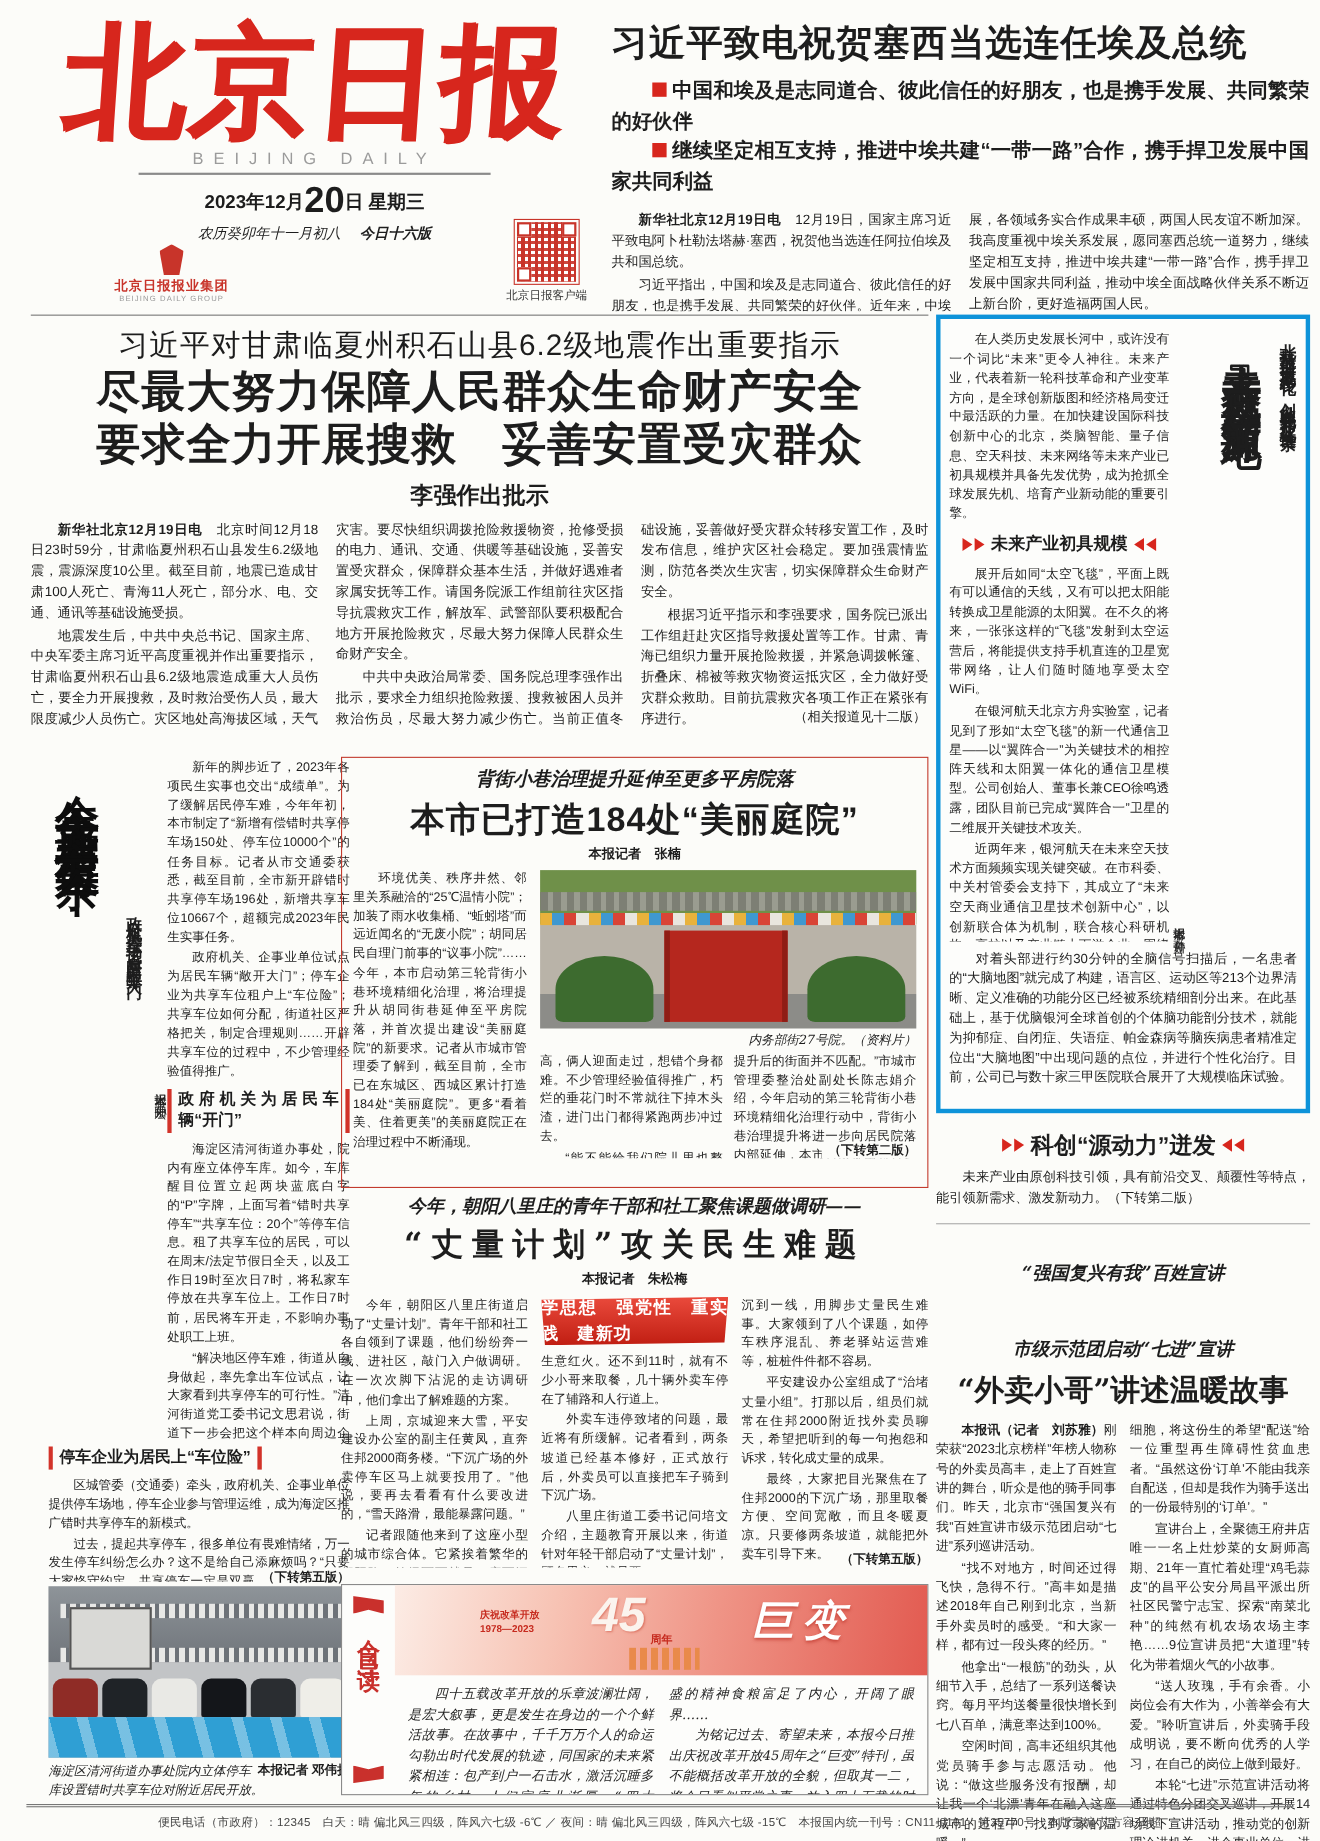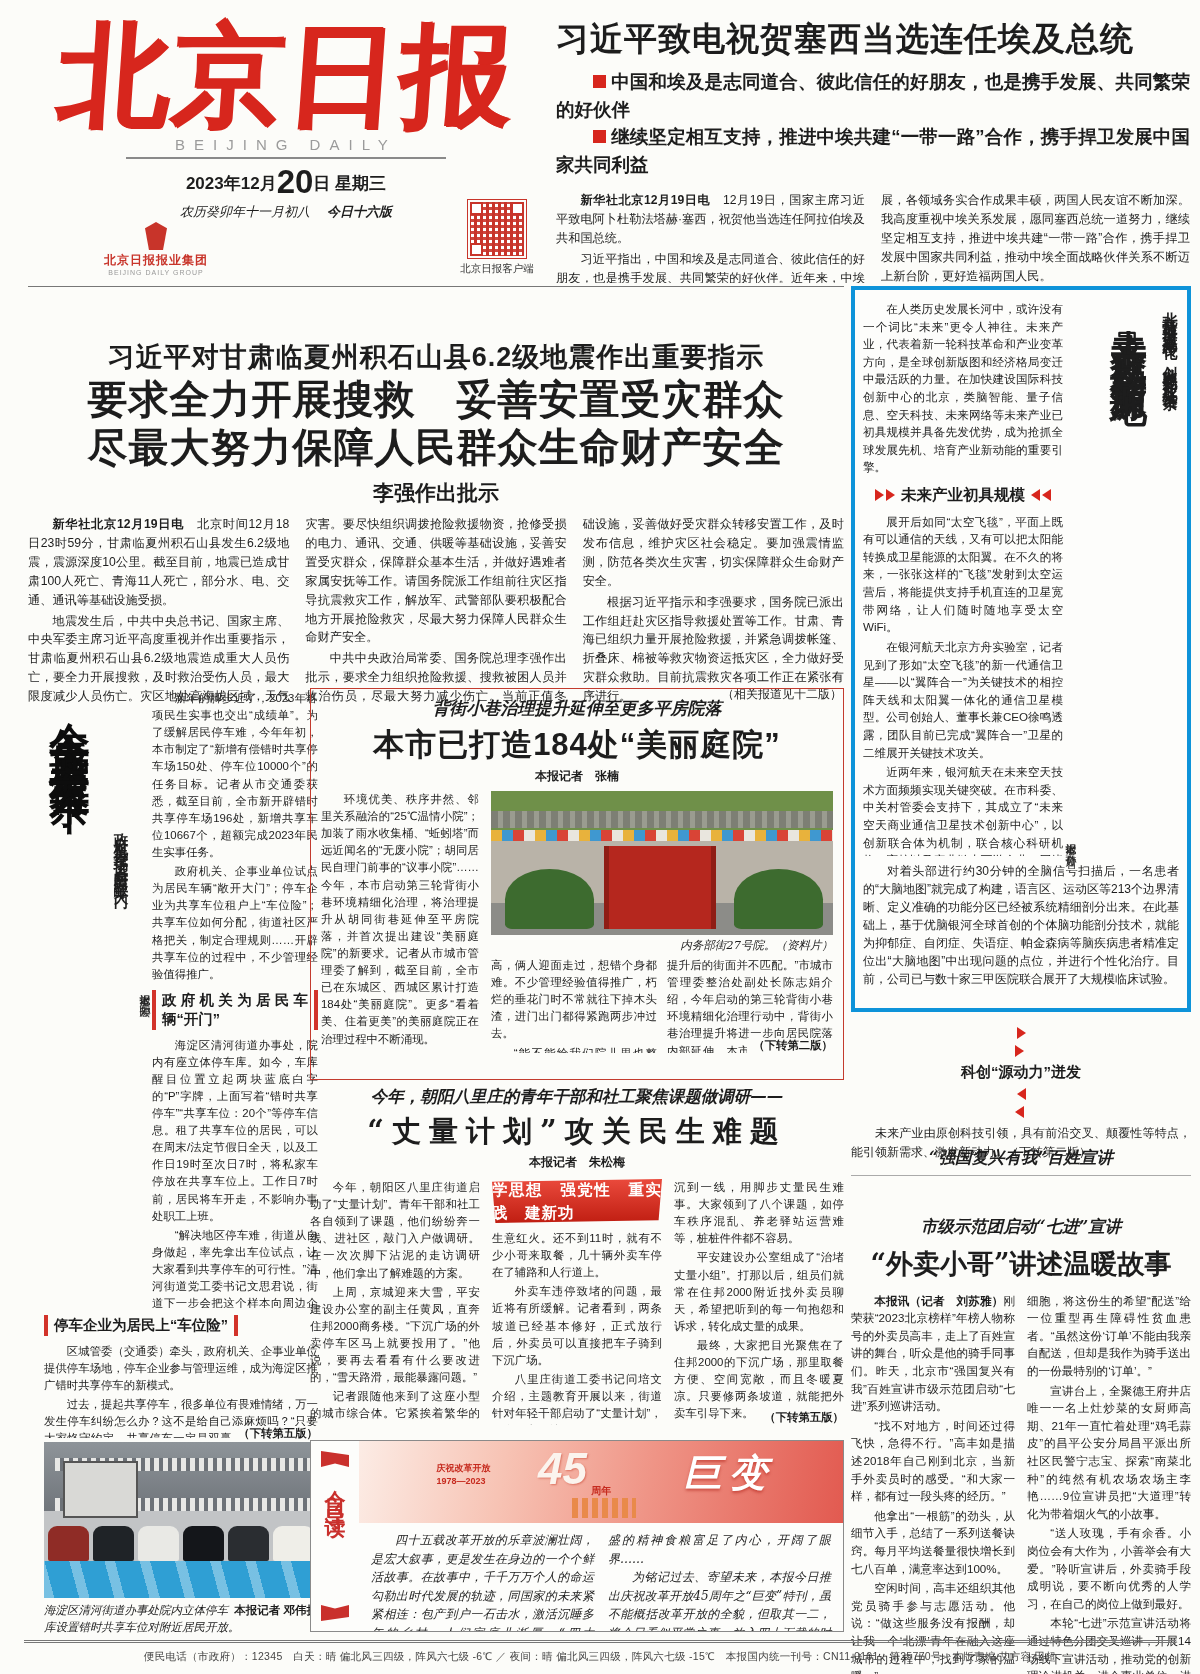--- a/index.html
+++ b/index.html
@@ -39,21 +39,21 @@
   .ts-bullets{margin-top:10px;}
   .ts-bullet{font-size:18.5px;font-weight:800;line-height:1.5;text-indent:2em;}
   .sq{display:inline-block;width:13px;height:13px;background:#d7261d;margin-right:5px;}
   .ts-body{display:flex;gap:16px;margin-top:12px;height:92px;}
   .ts-col{flex:1;font-size:12.2px;line-height:1.55;}
 
   .rule-top{position:absolute;left:28px;top:286px;width:816px;border-top:1px solid #777;}
 
   
   .quake{position:absolute;left:28px;top:296px;width:816px;height:368px;}
-  .qk-kicker{text-align:center;font-size:27px;font-weight:700;letter-spacing:1px;margin-top:43px;}
+  .qk-kicker{text-align:center;font-size:27px;font-weight:400;letter-spacing:1px;}
   .qk-h{text-align:center;font-size:40px;font-weight:900;letter-spacing:1px;line-height:1.2;}
   .qk-sub{text-align:center;font-size:21px;font-weight:800;margin:8px 0 8px;}
   .qk-body{position:relative;display:flex;gap:16px;height:188px;}
   .qk-col{flex:1;font-size:12.2px;line-height:1.55;}
   .qk-note{position:absolute;right:2px;bottom:0;background:#fcfcf9;font-size:12px;padding-left:8px;}
 
   
   .future-box{position:absolute;left:851px;top:286px;width:340px;height:726px;box-sizing:border-box;
     border:4px solid #0e93d9;background:#fdfdfb;padding:10px 8px 8px;}
   .fb-top{display:flex;height:556px;}
@@ -211,22 +211,22 @@
       <div class="ts-col just">
         <p style="margin:0;">展，各领域务实合作成果丰硕，两国人民友谊不断加深。我高度重视中埃关系发展，愿同塞西总统一道努力，继续坚定相互支持，推进中埃共建“一带一路”合作，携手捍卫发展中国家共同利益，推动中埃全面战略伙伴关系不断迈上新台阶，更好造福两国人民。</p>
       </div>
     </div>
   </div>
 
   <div class="rule-top"></div>
 
   <div class="quake">
     <div class="qk-kicker">习近平对甘肃临夏州积石山县6.2级地震作出重要指示</div>
+    <div class="qk-h">尽最大努力保障人民群众生命财产安全</div>
     <div class="qk-h">要求全力开展搜救　妥善安置受灾群众</div>
-    <div class="qk-h">尽最大努力保障人民群众生命财产安全</div>
     <div class="qk-sub">李强作出批示</div>
     <div class="qk-body clip">
       <div class="qk-col just">
         <p class="ind" style="text-indent:2em;"><span class="bold">新华社北京12月19日电</span><span>　北京时间12月18日23时59分，甘肃临夏州积石山县发生6.2级地震，震源深度10公里。截至目前，地震已造成甘肃100人死亡、青海11人死亡，部分水、电、交通、通讯等基础设施受损。</span></p>
         <p class="ind">地震发生后，中共中央总书记、国家主席、中央军委主席习近平高度重视并作出重要指示，甘肃临夏州积石山县6.2级地震造成重大人员伤亡，要全力开展搜救，及时救治受伤人员，最大限度减少人员伤亡。灾区地处高海拔区域，天气寒冷，要密切监测震情和天气变化，防范发生次生</p>
       </div>
       <div class="qk-col just">
         <p style="margin:0 0 2px;">灾害。要尽快组织调拨抢险救援物资，抢修受损的电力、通讯、交通、供暖等基础设施，妥善安置受灾群众，保障群众基本生活，并做好遇难者家属安抚等工作。请国务院派工作组前往灾区指导抗震救灾工作，解放军、武警部队要积极配合地方开展抢险救灾，尽最大努力保障人民群众生命财产安全。</p>
         <p class="ind">中共中央政治局常委、国务院总理李强作出批示，要求全力组织抢险救援、搜救被困人员并救治伤员，尽最大努力减少伤亡。当前正值冬季，要抓紧核实灾情，尽快抢修受损基</p>
       </div>
@@ -262,21 +262,21 @@
         <div class="fb-byline">本报记者　孙奇茹</div>
       </div>
     </div>
     <div class="fb-bottom just">
       <p class="ind">对着头部进行约30分钟的全脑信号扫描后，一名患者的“大脑地图”就完成了构建，语言区、运动区等213个边界清晰、定义准确的功能分区已经被系统精细剖分出来。在此基础上，基于优脑银河全球首创的个体脑功能剖分技术，就能为抑郁症、自闭症、失语症、帕金森病等脑疾病患者精准定位出“大脑地图”中出现问题的点位，并进行个性化治疗。目前，公司已与数十家三甲医院联合展开了大规模临床试验。</p>
       <p class="ind">在北京，类脑智能、量子信息、空天科技、未来网络等未来产业已初具规模。“当前，北京正在加快建设国际科技创新中心和中关村世界领先科技园区，已经具备发展未来产业的先发优势。”市科委、中关村管委会相关负责人说。</p>
     </div>
   </div>
 
   <div class="future-sec2">
-    <div class="sec-head" style="font-size:15px;flex-direction:column;">
+    <div class="sec-head" style="font-size:21px;">
       <span class="tri-r"></span>
         <span class="tri-r2" style="margin-left:-4px;"></span>
       <span>科创“源动力”迸发</span>
       <span class="tri-l"></span>
         <span class="tri-l2" style="margin-left:-4px;"></span>
     </div>
     <p class="ind just">未来产业由原创科技引领，具有前沿交叉、颠覆性等特点，能引领新需求、激发新动力。（下转第二版）</p>
   </div>
 
   <div class="delivery">

